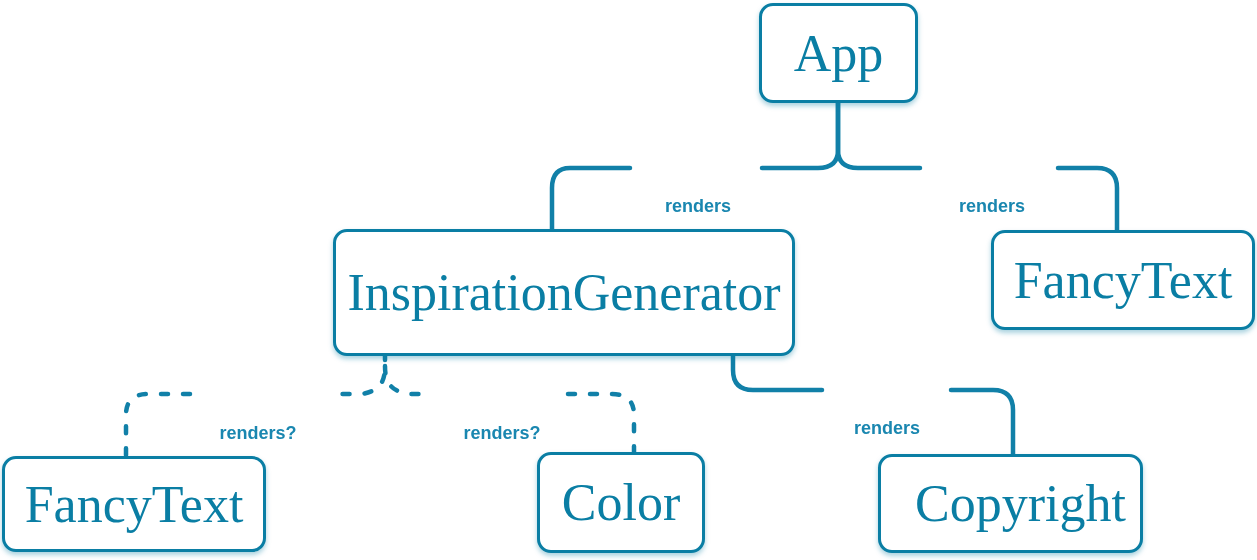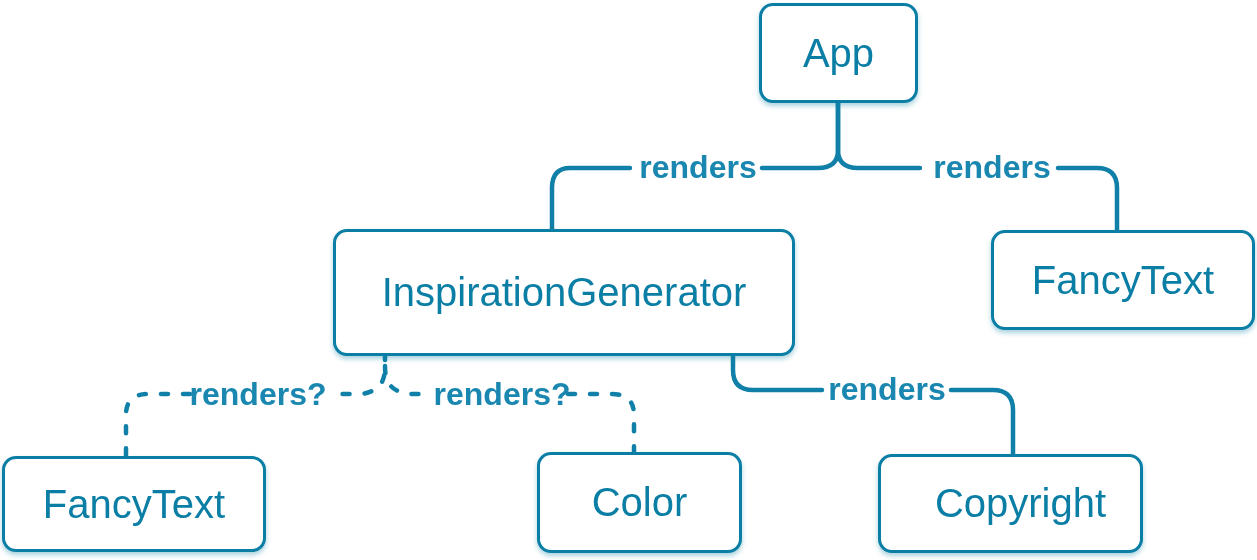--- a/index.html
+++ b/index.html
@@ -34,33 +34,35 @@
   .node {
     position: absolute;
     background: var(--node-bg);
     border: 3.5px solid var(--accent);
     border-radius: 14px;
     box-shadow: 0 3px 5px rgba(8, 126, 164, 0.35);
     display: flex;
     align-items: center;
     justify-content: center;
     color: var(--accent);
-    font-size: 40px;
+    font-size: 52px;
     font-weight: 500;
     white-space: nowrap;
     box-sizing: border-box;
+    font-family: Liberation Serif, serif;
   }
   .edge-label {
     position: absolute;
     transform: translate(-50%, -50%);
     color: var(--edge-label);
-    font-size: 32px;
+    font-size: 18px;
     font-weight: 700;
     white-space: nowrap;
     line-height: 1;
+    margin-top: 39px;
   }
 </style>
 </head>
 <body>
 
 <div class="stage">
 
   <svg class="edges" viewBox="0 0 1257 560" aria-hidden="true">
     <path class="solid" d="M838 103 V150 Q838 168 818 168 H762 M630 168 H570 Q552 168 552 188 V229"></path>
     <path class="solid" d="M838 103 V150 Q838 168 858 168 H920 M1058 168 H1097 Q1117 168 1117 188 V230"></path>
@@ -78,21 +80,21 @@
   </div>
 
   <div class="node" style="left:991px; top:230px; width:264px; height:100px;">
     <span>FancyText</span>
   </div>
 
   <div class="node" style="left:2px; top:456px; width:264px; height:96px;">
     <span>FancyText</span>
   </div>
 
-  <div class="node" style="left:537px; top:452px; width:205px; height:101px;">
+  <div class="node" style="left:537px; top:452px; width:168px; height:101px;">
     <span>Color</span>
   </div>
 
   <div class="node" style="left:878px; top:454px; width:265px; height:99px;padding-left:20px;">
     <span>Copyright</span>
   </div>
 
   <span class="edge-label" style="left:698px; top:167px;">renders</span>
   <span class="edge-label" style="left:992px; top:167px;">renders</span>
   <span class="edge-label" style="left:258px; top:394px;">renders?</span>

